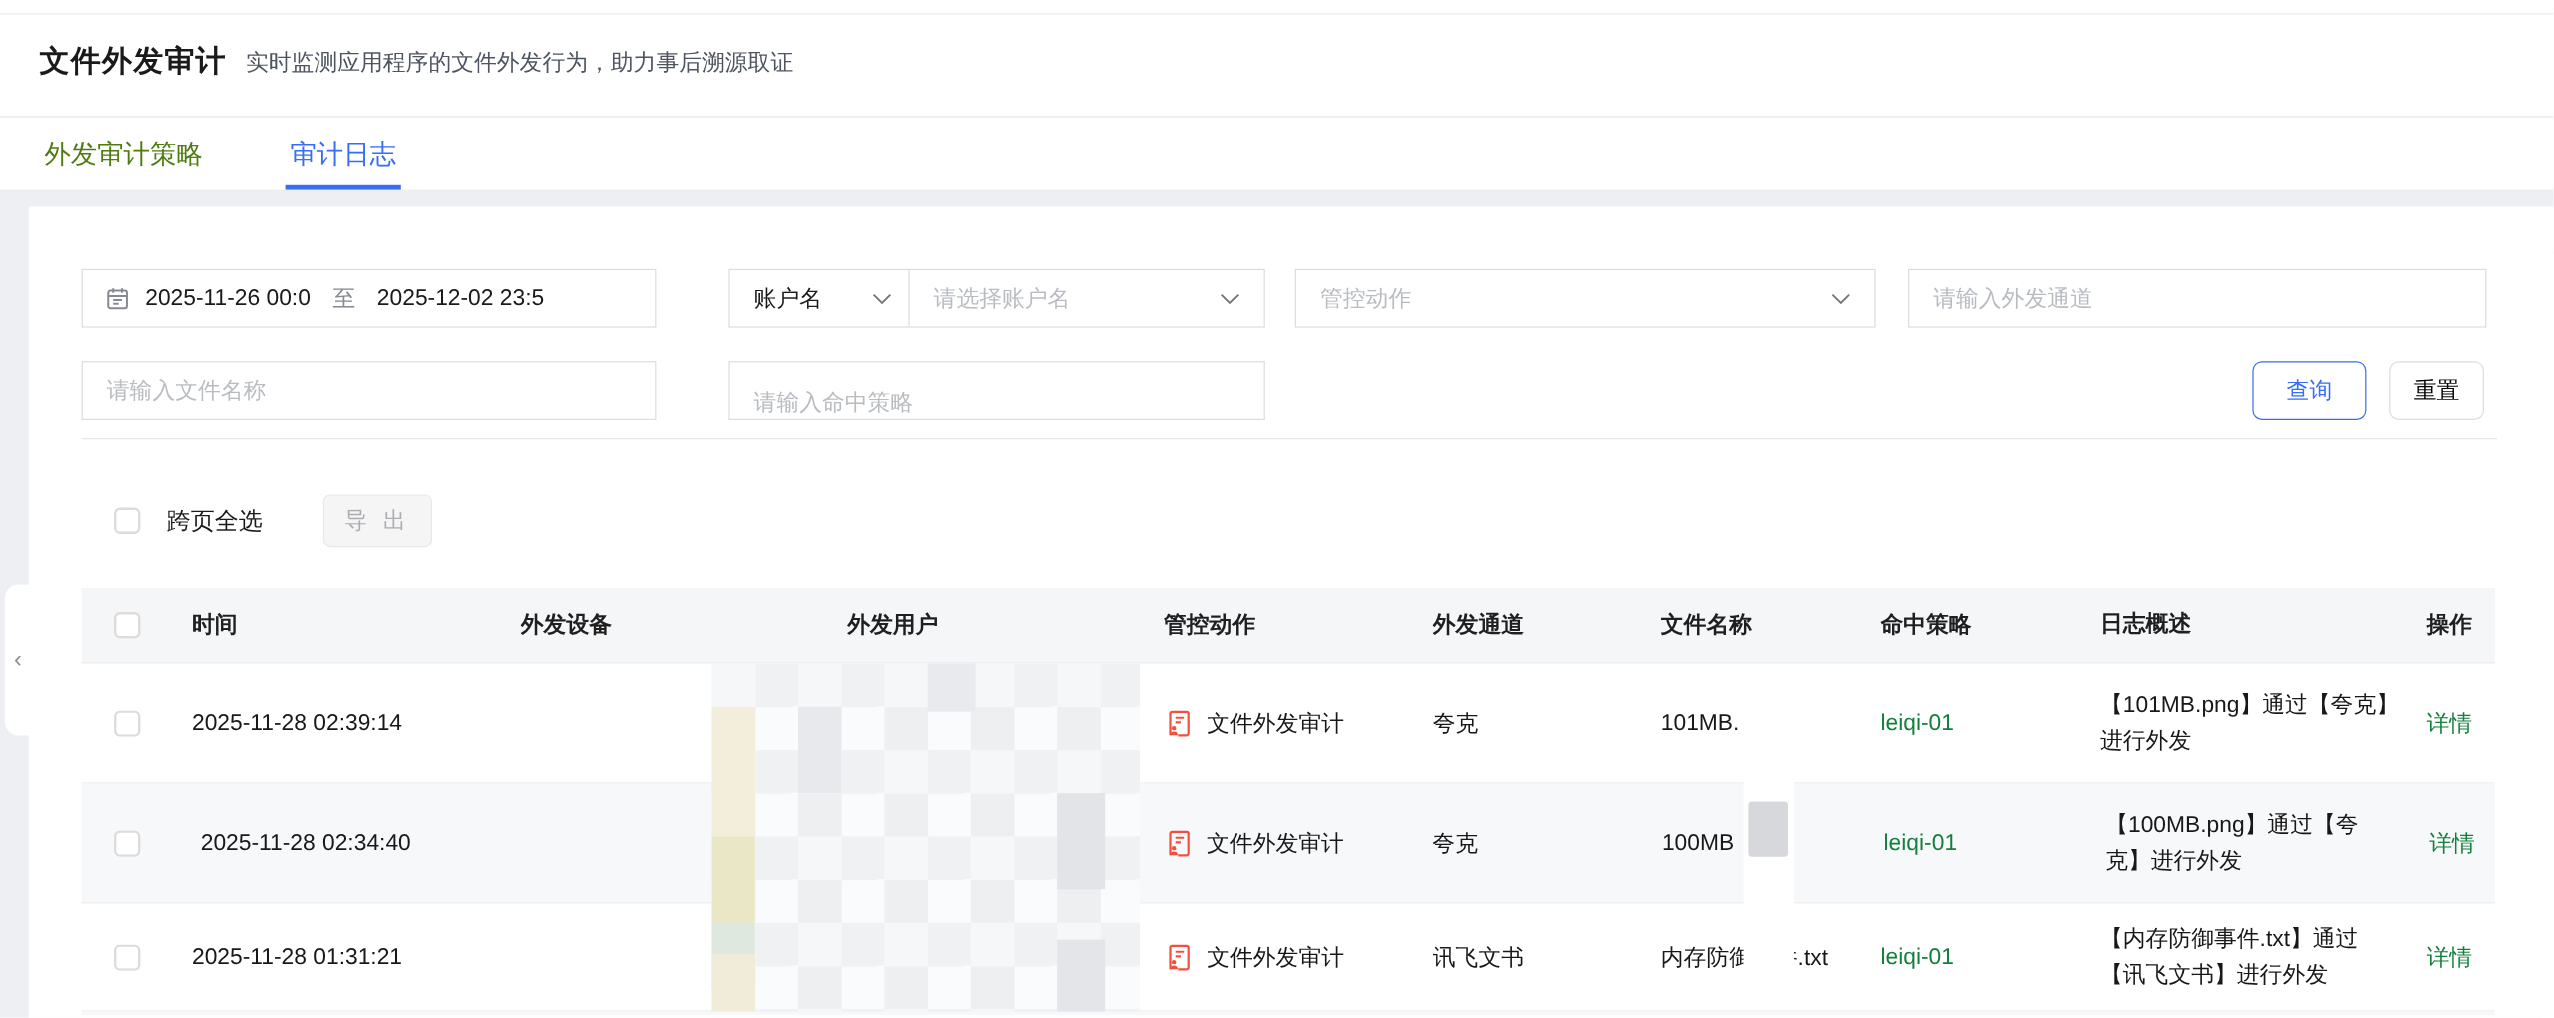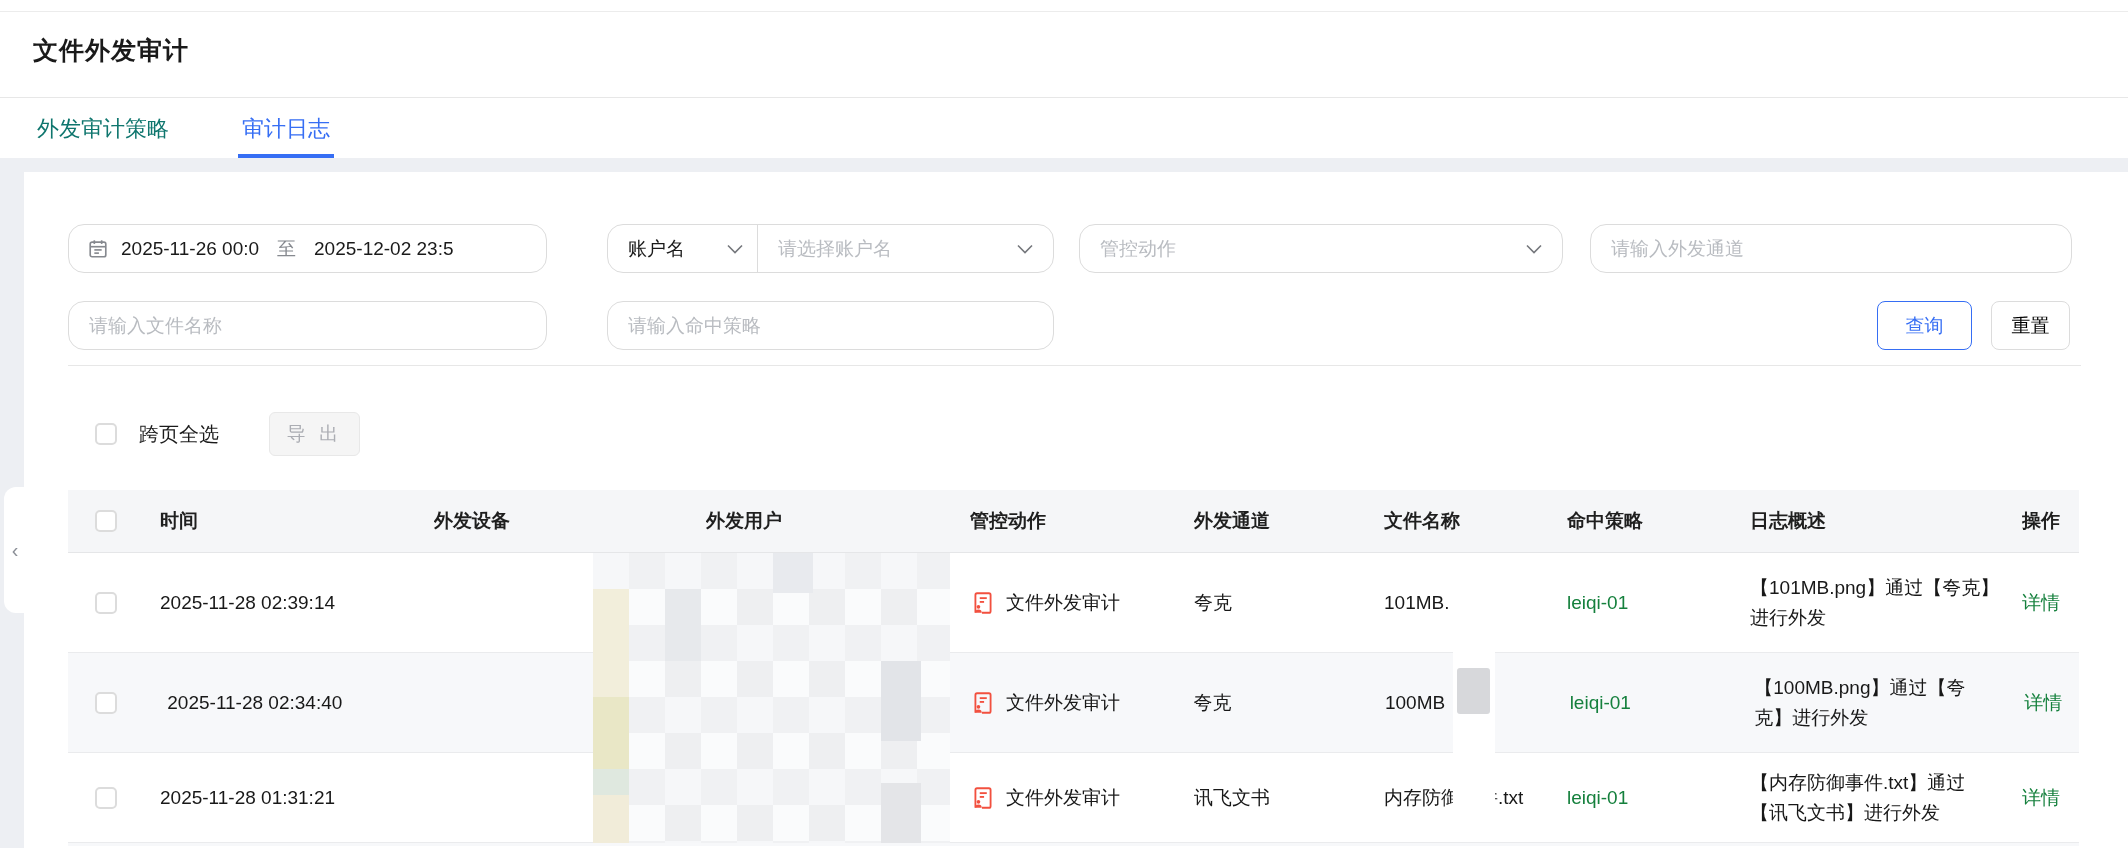--- a/index.html
+++ b/index.html
@@ -12,52 +12,52 @@
     overflow:hidden;
   }
   
   .topbar { position:absolute; left:0; top:0; width:2128px; height:158px; background:#fff; }
   .top-hairline { position:absolute; left:0; top:11px; width:2128px; height:1px; background:#ececec; }
   .header-row { position:absolute; left:33px; top:34px; display:flex; align-items:center; gap:16px; }
   .page-title { font-size:25px; font-weight:700; color:#1a1a1a; letter-spacing:1px; }
   .page-subtitle { font-size:19px; color:#4e5560; margin-top:3px; }
   .header-divider { position:absolute; left:0; top:97px; width:2128px; height:1px; background:#e7e7e7; }
   .tabbar { position:absolute; left:33px; top:98px; height:60px; display:flex; gap:65px; }
-  .tab { font-size:22px; padding:16px 4px 0 4px; height:60px; cursor:pointer; color:#0f766e; }
+  .tab { font-size:22px; padding:16px 4px 0 4px; height:60px; cursor:pointer; color:#4d7c0f; }
   .tab.active { color:#366ef4; border-bottom:4px solid #366ef4; font-weight:500; }
   
   .card {
     position:absolute; left:24px; top:172px; width:2104px; height:676px;
     background:#fff;
   }
   
   .collapse-handle {
     position:absolute; left:4px; top:487px; width:22px; height:126px;
     background:#fff; border-radius:12px 0 0 12px;
     display:flex; align-items:center; justify-content:center;
     color:#8a8e96; font-size:20px; cursor:pointer;
   }
   
   .fbox {
     position:absolute; height:49px; background:#fff;
-    border:1px solid #dcdcdc; border-radius:16px;
+    border:1px solid #dcdcdc; border-radius:0;
     display:flex; align-items:center; font-size:19px;
   }
   .placeholder { color:#b9bcc1; }
   .date-box { left:44px; top:52px; width:479px; padding:0 18px; gap:12px; }
   .date-text { color:#1a1a1a; white-space:nowrap; overflow:hidden; }
   .date-sep { color:#86898f; margin:0 6px; }
   .combo { left:583px; top:52px; width:447px; }
   .combo-seg1 { width:150px; height:100%; display:flex; align-items:center; justify-content:space-between;
                 padding:0 14px 0 20px; border-right:1px solid #dcdcdc; color:#1a1a1a; }
   .combo-seg2 { flex:1; height:100%; display:flex; align-items:center; justify-content:space-between; padding:0 20px;gap:28px; }
   .select-action { left:1055px; top:52px; width:484px; justify-content:space-between; padding:0 20px; }
   .input-channel { left:1566px; top:52px; width:482px; padding:0 20px; }
   .input-file { left:44px; top:129px; width:479px; padding:0 20px; }
-  .input-policy { left:583px; top:129px; width:447px; padding:0 20px; }
+  .input-policy { left:583px; top:129px; width:447px; padding:0 20px;align-items:flex-end; }
   .btn {
     position:absolute; height:49px; border-radius:8px; font-size:19px;
     display:flex; align-items:center; justify-content:center; cursor:pointer; background:#fff;
   }
   .btn-query { left:1853px; top:129px; width:95px; border:1px solid #366ef4; color:#366ef4; }
   .btn-reset { left:1967px; top:129px; width:79px; border:1px solid #dcdcdc; color:#000000; }
   .filter-divider { position:absolute; left:44px; top:193px; width:2013px; height:1px; background:#e7e7e7; }
   
   .checkbox {
     width:22px; height:22px; border:2px solid #dcdcdc; border-radius:5px; background:#fff; cursor:pointer;
@@ -102,20 +102,21 @@
   .float-scroll .thumb { position:absolute; left:4px; top:40px; width:33px; height:46px; background:#d7d8db; border-radius:3px; }
   .chev { flex:0 0 auto; }
 </style>
 </head>
 <body>
 
 <div class="topbar">
   <div class="top-hairline"></div>
   <div class="header-row">
     <div class="page-title">文件外发审计</div>
+    <div class="page-subtitle">实时监测应用程序的文件外发行为，助力事后溯源取证</div>
   </div>
   <div class="header-divider"></div>
   <div class="tabbar">
     <div class="tab">外发审计策略</div>
     <div class="tab active">审计日志</div>
   </div>
 </div>
 
 <div class="collapse-handle">
   <span>‹</span>

